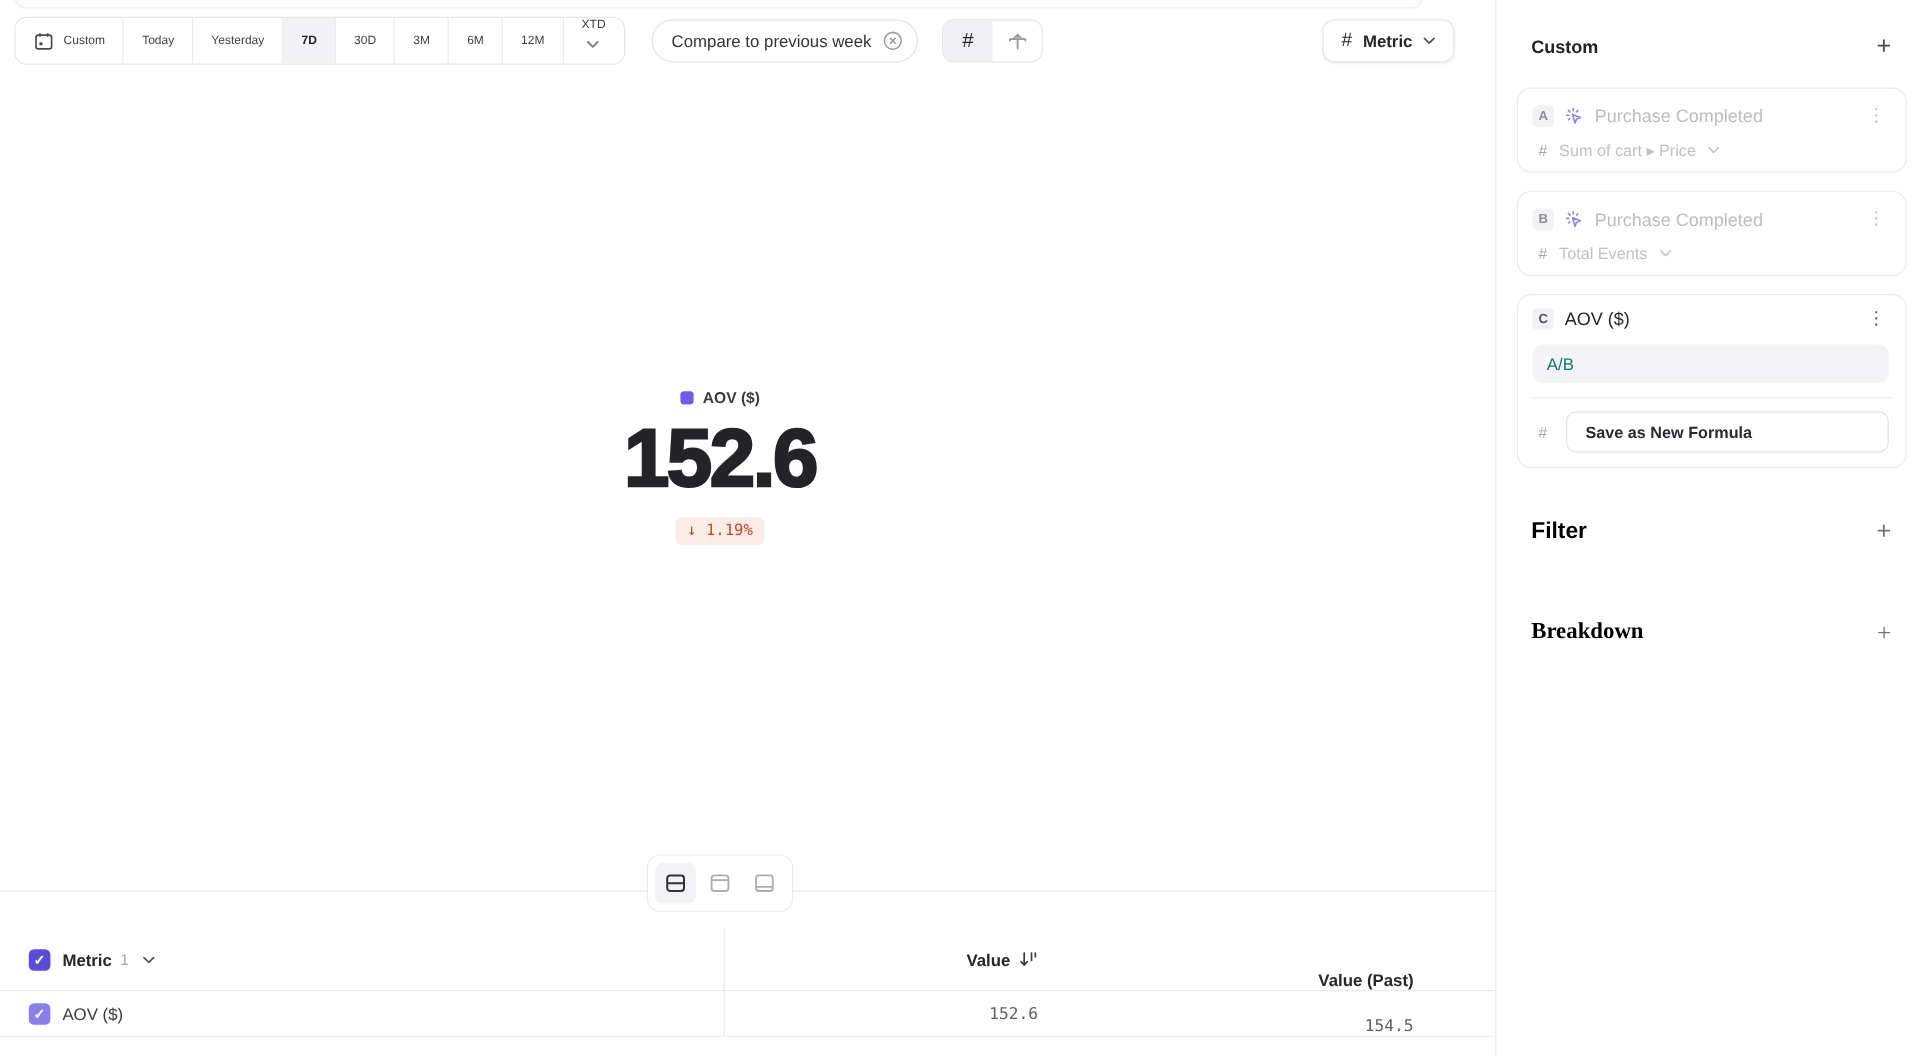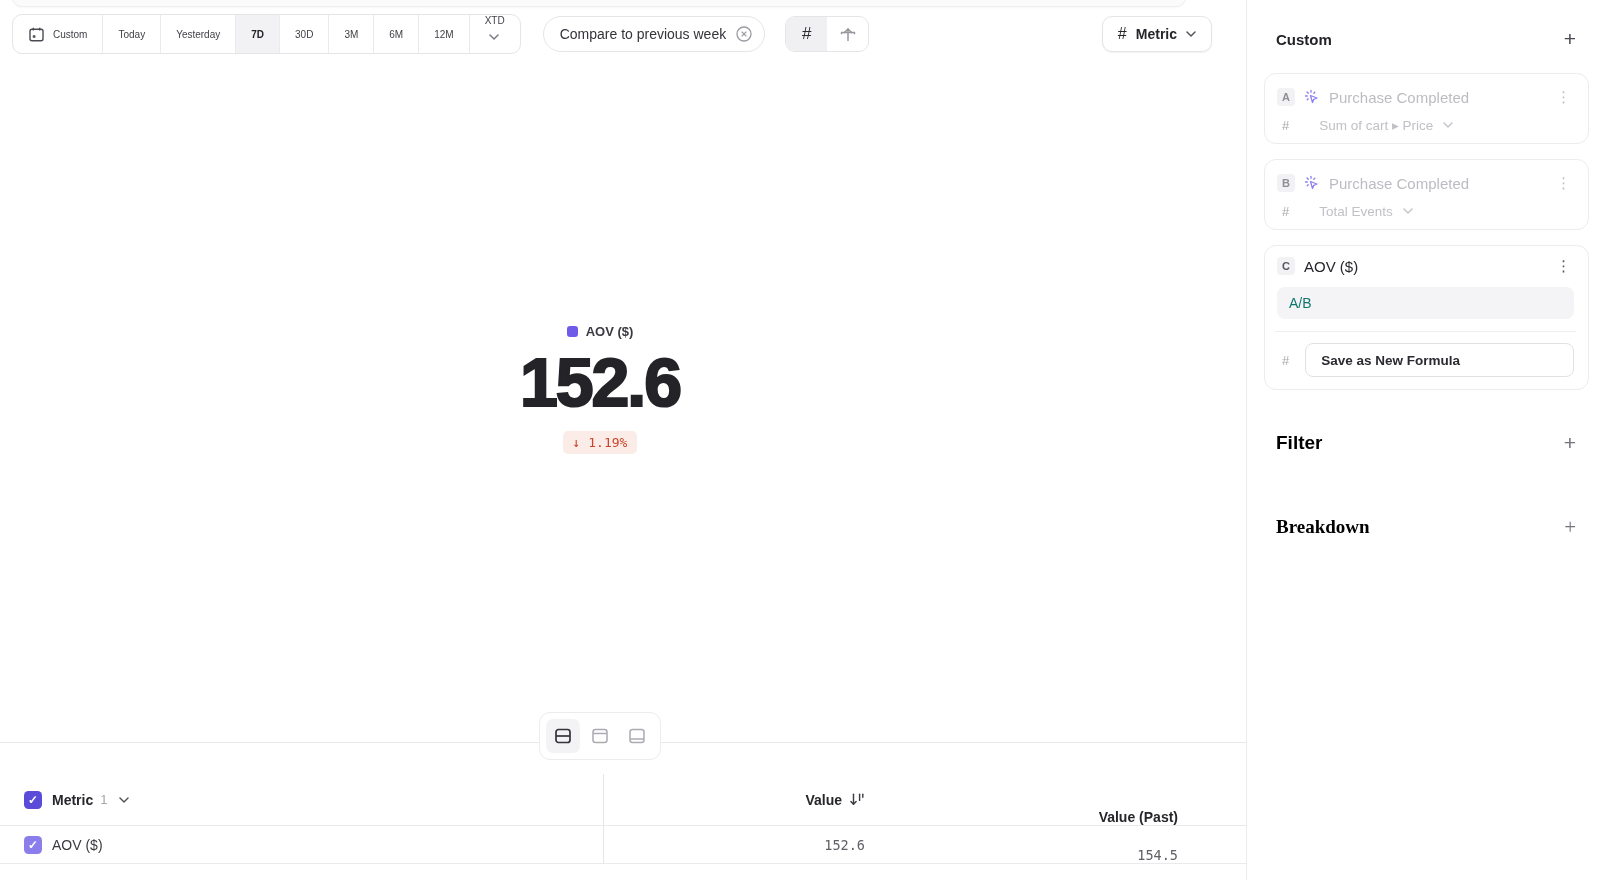--- a/index.html
+++ b/index.html
@@ -77,21 +77,21 @@
   .card { border:1px solid #ECECEF; border-radius:12px; background:#fff; padding:13px 14px 9px 12px; }
   .card-row1 { display:flex; align-items:center; gap:9px; height:20px; }
   .badge { width:18px; height:18px; border-radius:4px; background:#F2F2F4; display:flex; align-items:center; justify-content:center; font-size:11px; font-weight:bold; color:#8E8E95; flex:none; }
   .badge.active { color:#55555C; }
   .card-name { font-size:15px; color:#BCBCC2; flex:1; white-space:nowrap; overflow:hidden; }
   .card-name.active { color:#26262B; }
   .kebab { font-size:15px; color:#C0C0C5; cursor:pointer; line-height:14px; padding:0 3px; }
   .kebab.active { color:#55555C; }
   .card-row2 { display:flex; align-items:center; gap:10px; margin-top:9px; padding-left:5px; height:18px; }
   .hash-gray { font-size:13px; color:#A8A8AE; }
-  .agg-label { font-size:13.5px; color:#C0C0C6;margin-left:20px; }
+  .agg-label { font-size:13.5px; color:#C0C0C6; }
   .agg-chev { color:#C6C6CC; }
 
   .card.formula { padding:10px 14px 12px 12px; }
   .formula-input { margin-top:11px; height:32px; background:#F4F4F6; border-radius:8px; display:flex; align-items:center; padding:0 12px; font-size:14px; color:#0f766e; cursor:text; }
   .formula-divider { border-top:1px solid #EFEFF1; margin:12px -2px 0 -2px; }
   .formula-foot { display:flex; align-items:center; margin-top:11px; padding-left:5px; }
   .save-btn { flex:1; margin-left:16px; height:34px; border:1px solid #E2E2E5; border-radius:8px; background:#fff; display:flex; align-items:center; padding:0 15px; font-size:13.5px; font-weight:bold; color:#2A2A30; cursor:pointer; }
 
   .sb-section { display:flex; align-items:center; justify-content:space-between; margin:0 24px 0 29px; height:30px; }
   .sb-section-label { font-size:19px; font-weight:bold; color:#000000; }

